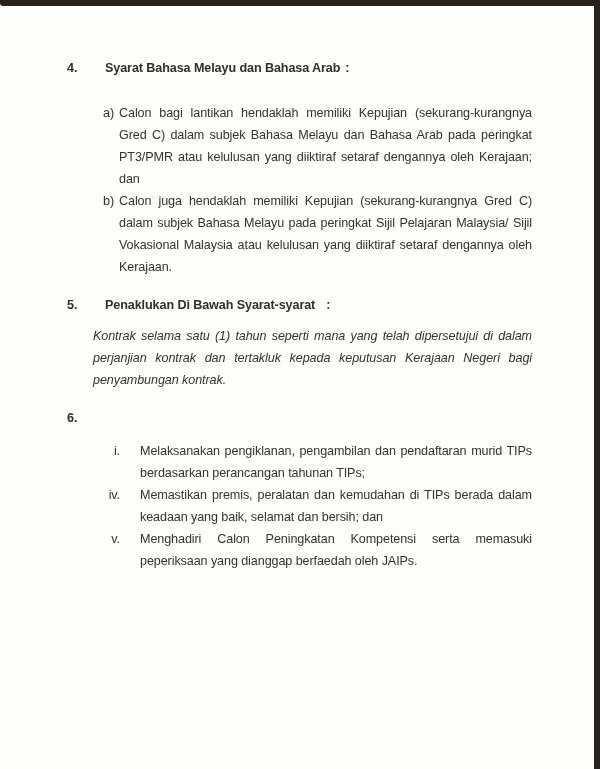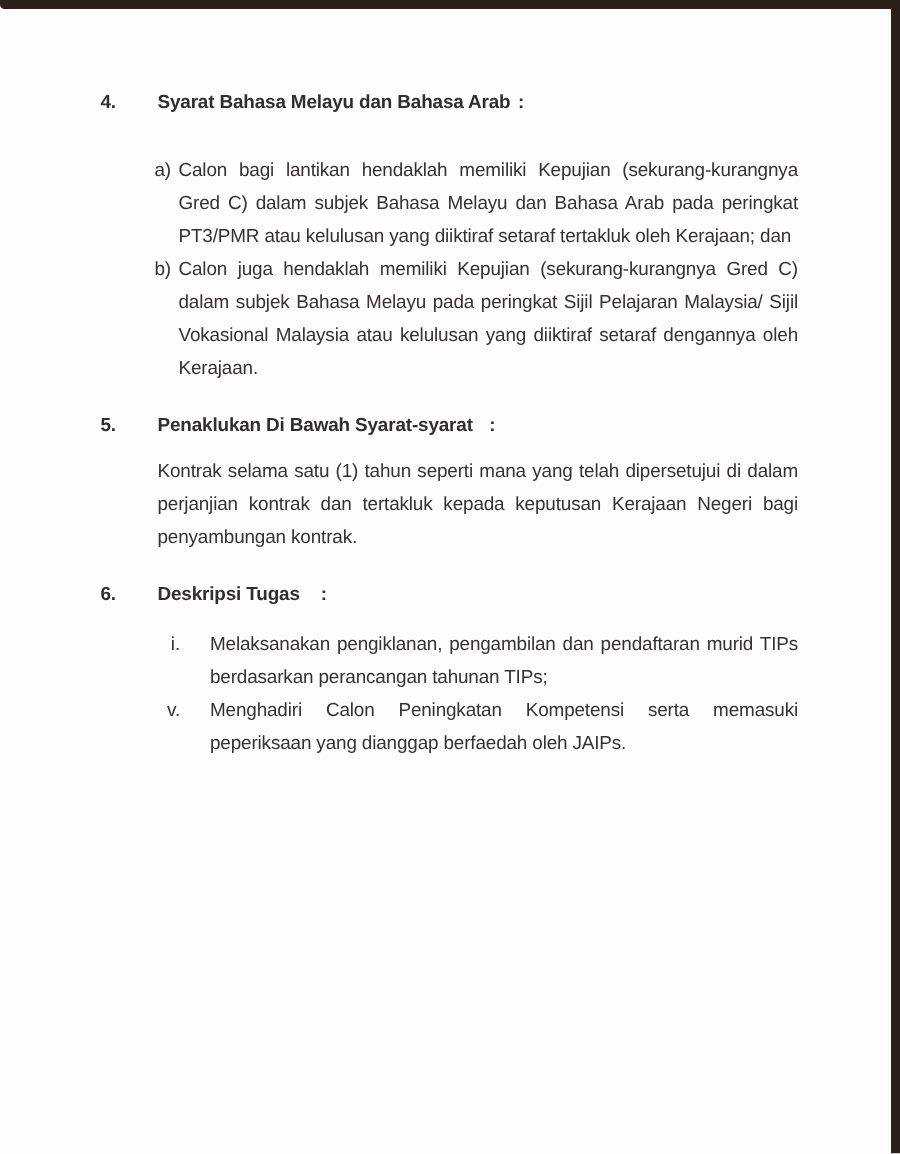--- a/index.html
+++ b/index.html
@@ -34,22 +34,23 @@
   .section { margin-bottom: 16px; }
   .sec-head { display: flex; font-weight: bold; color: #322e2b; }
   .sec-head .num { width: 38px; flex: 0 0 38px; }
   .sec-head.gap-a { margin-bottom: 23px; }
   .sec-head.gap-b { margin-bottom: 9px; }
   .sec-head.gap-c { margin-bottom: 11px; }
   .colon-g1 { margin-left: 5px; }
   .colon-g2 { margin-left: 11px; }
   .colon-g3 { margin-left: 14px; }
   .body-par {
-    margin-left: 38px;
+    margin-left: 26px;
     text-align: justify;
+    font-style: italic;
   }
   .l-item { display: flex; margin-left: 36px; }
   .l-item .l-marker { flex: 0 0 16px; width: 16px; }
   .l-item .l-text { flex: 1; text-align: justify; }
   .r-item { display: flex; margin-left: 38px; }
   .r-item .r-marker { flex: 0 0 15px; width: 15px; text-align: right; }
   .r-item .r-text { flex: 1; padding-left: 20px; text-align: justify; }
 </style>
 </head>
 <body>
@@ -60,46 +61,49 @@
 <div class="content">
 
   <div class="section">
     <div class="sec-head gap-a">
       <span class="num">4.</span>
       <span><span>Syarat Bahasa Melayu dan Bahasa Arab</span><span class="colon-g1">:</span></span>
     </div>
     <div>
       <div class="l-item">
         <span class="l-marker">a)</span>
-        <div class="l-text">Calon bagi lantikan hendaklah memiliki Kepujian (sekurang-kurangnya Gred C) dalam subjek Bahasa Melayu dan Bahasa Arab pada peringkat PT3/PMR atau kelulusan yang diiktiraf setaraf tertakluk oleh Kerajaan; dan</div>
+        <div class="l-text">Calon bagi lantikan hendaklah memiliki Kepujian (sekurang-kurangnya Gred C) dalam subjek Bahasa Melayu dan Bahasa Arab pada peringkat PT3/PMR atau kelulusan yang diiktiraf setaraf dengannya oleh Kerajaan; dan</div>
       </div>
       <div class="l-item">
         <span class="l-marker">b)</span>
         <div class="l-text">Calon juga hendaklah memiliki Kepujian (sekurang-kurangnya Gred C) dalam subjek Bahasa Melayu pada peringkat Sijil Pelajaran Malaysia/ Sijil Vokasional Malaysia atau kelulusan yang diiktiraf setaraf dengannya oleh Kerajaan.</div>
       </div>
     </div>
   </div>
 
   <div class="section">
     <div class="sec-head gap-b">
       <span class="num">5.</span>
       <span><span>Penaklukan Di Bawah Syarat-syarat</span><span class="colon-g2">:</span></span>
     </div>
     <div class="body-par">Kontrak selama satu (1) tahun seperti mana yang telah dipersetujui di dalam perjanjian kontrak dan tertakluk kepada keputusan Kerajaan Negeri bagi penyambungan kontrak.</div>
   </div>
 
   <div class="section">
     <div class="sec-head gap-c">
       <span class="num">6.</span>
-      <span><span>Deskripsi Tugas</span><span class="colon-g3">:</span></span>
     </div>
     <div>
       <div class="r-item">
         <span class="r-marker">i.</span>
         <div class="r-text">Melaksanakan pengiklanan, pengambilan dan pendaftaran murid TIPs berdasarkan perancangan tahunan TIPs;</div>
+      </div>
+      <div class="r-item">
+        <span class="r-marker">iv.</span>
+        <div class="r-text">Memastikan premis, peralatan dan kemudahan di TIPs berada dalam keadaan yang baik, selamat dan bersih; dan</div>
       </div>
       <div class="r-item">
         <span class="r-marker">v.</span>
         <div class="r-text">Menghadiri Calon Peningkatan Kompetensi serta memasuki peperiksaan yang dianggap berfaedah oleh JAIPs.</div>
       </div>
     </div>
   </div>
 
 </div>
 

